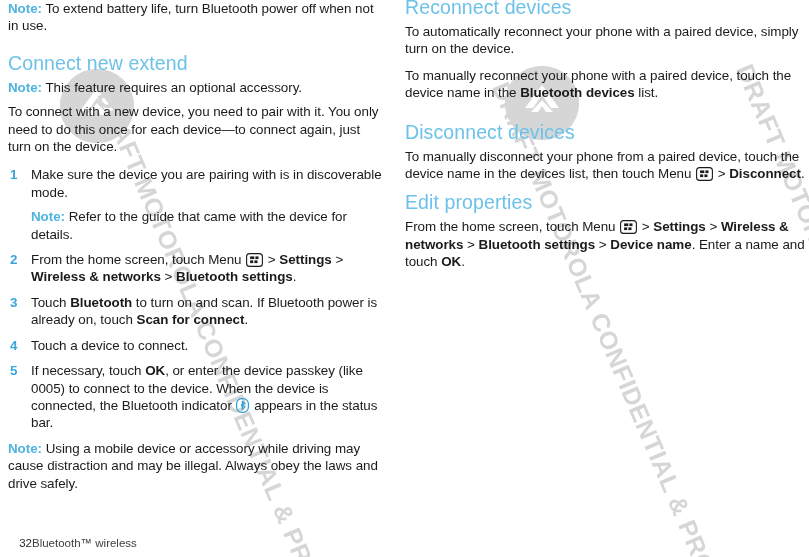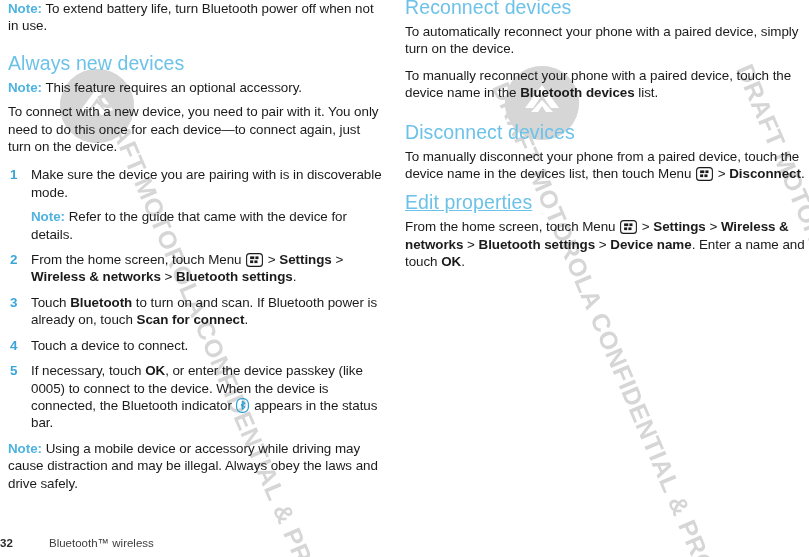--- a/index.html
+++ b/index.html
@@ -140,23 +140,24 @@
     position: absolute;
     left: 0;
     bottom: 8px;
     width: 404px;
     z-index: 10;
     display: flex;
     align-items: baseline;
   }
   .footer .pageno {
     font-size: 11.5px;
-    font-weight: bold;
+    font-weight: normal;
     color: #2c2c2c;
-    width: 49px;
+    width: 32px;
+    text-align: right;
   }
   .footer .chapter {
     font-size: 11.5px;
     color: #3d3d3d;
   }
 </style>
 </head>
 <body>
 
 <div class="watermark-layer">
@@ -178,21 +179,21 @@
 </div>
 
 <div class="page">
 
   <div class="col col-left">
 
     <p class="body" style="margin-top:0;">
       <span class="note-label">Note:</span><span> To extend battery life, turn Bluetooth power off when not in use.</span>
     </p>
 
-    <h2 class="section" style="margin-top:17px;">Always new devices</h2>
+    <h2 class="section" style="margin-top:17px;">Connect new extend</h2>
 
     <p class="body tight">
       <span class="note-label">Note:</span><span> This feature requires an optional accessory.</span>
     </p>
 
     <p class="body" style="margin-bottom:11px;">To connect with a new device, you need to pair with it. You only need to do this once for each device—to connect again, just turn on the device.</p>
 
     <ol class="steps">
 
       <li>
@@ -251,21 +252,21 @@
     <p class="body">
       <span>To manually disconnect your phone from a paired device, touch the device name in the devices list, then touch Menu </span><span class="icon-menu"><svg width="17" height="14" viewBox="0 0 17 14">
             <rect x="0.6" y="0.6" width="15.8" height="12.8" rx="3" ry="3" fill="none" stroke="#1b1b1b" stroke-width="1.1"></rect>
             <rect x="4.1" y="3.4" width="4.2" height="2.7" fill="#1b1b1b"></rect>
             <rect x="9.4" y="3.4" width="3.1" height="2.7" fill="#1b1b1b"></rect>
             <rect x="4.1" y="7.4" width="3.1" height="2.7" fill="#1b1b1b"></rect>
             <rect x="8.4" y="7.4" width="3.1" height="2.7" fill="#1b1b1b"></rect>
           </svg></span><span> &gt; </span><b>Disconnect</b><span>.</span>
     </p>
 
-    <h2 class="section" style="text-decoration:underline;">Edit properties</h2>
+    <h2 class="section" style="">Edit properties</h2>
 
     <p class="body">
       <span>From the home screen, touch Menu </span><span class="icon-menu"><svg width="17" height="14" viewBox="0 0 17 14">
             <rect x="0.6" y="0.6" width="15.8" height="12.8" rx="3" ry="3" fill="none" stroke="#1b1b1b" stroke-width="1.1"></rect>
             <rect x="4.1" y="3.4" width="4.2" height="2.7" fill="#1b1b1b"></rect>
             <rect x="9.4" y="3.4" width="3.1" height="2.7" fill="#1b1b1b"></rect>
             <rect x="4.1" y="7.4" width="3.1" height="2.7" fill="#1b1b1b"></rect>
             <rect x="8.4" y="7.4" width="3.1" height="2.7" fill="#1b1b1b"></rect>
           </svg></span><span> &gt; </span><b>Settings</b><span> &gt; </span><b>Wireless &amp; networks</b><span> &gt; </span><b>Bluetooth settings</b><span> &gt; </span><b>Device name</b><span>. Enter a name and touch </span><b>OK</b><span>.</span>
     </p>

